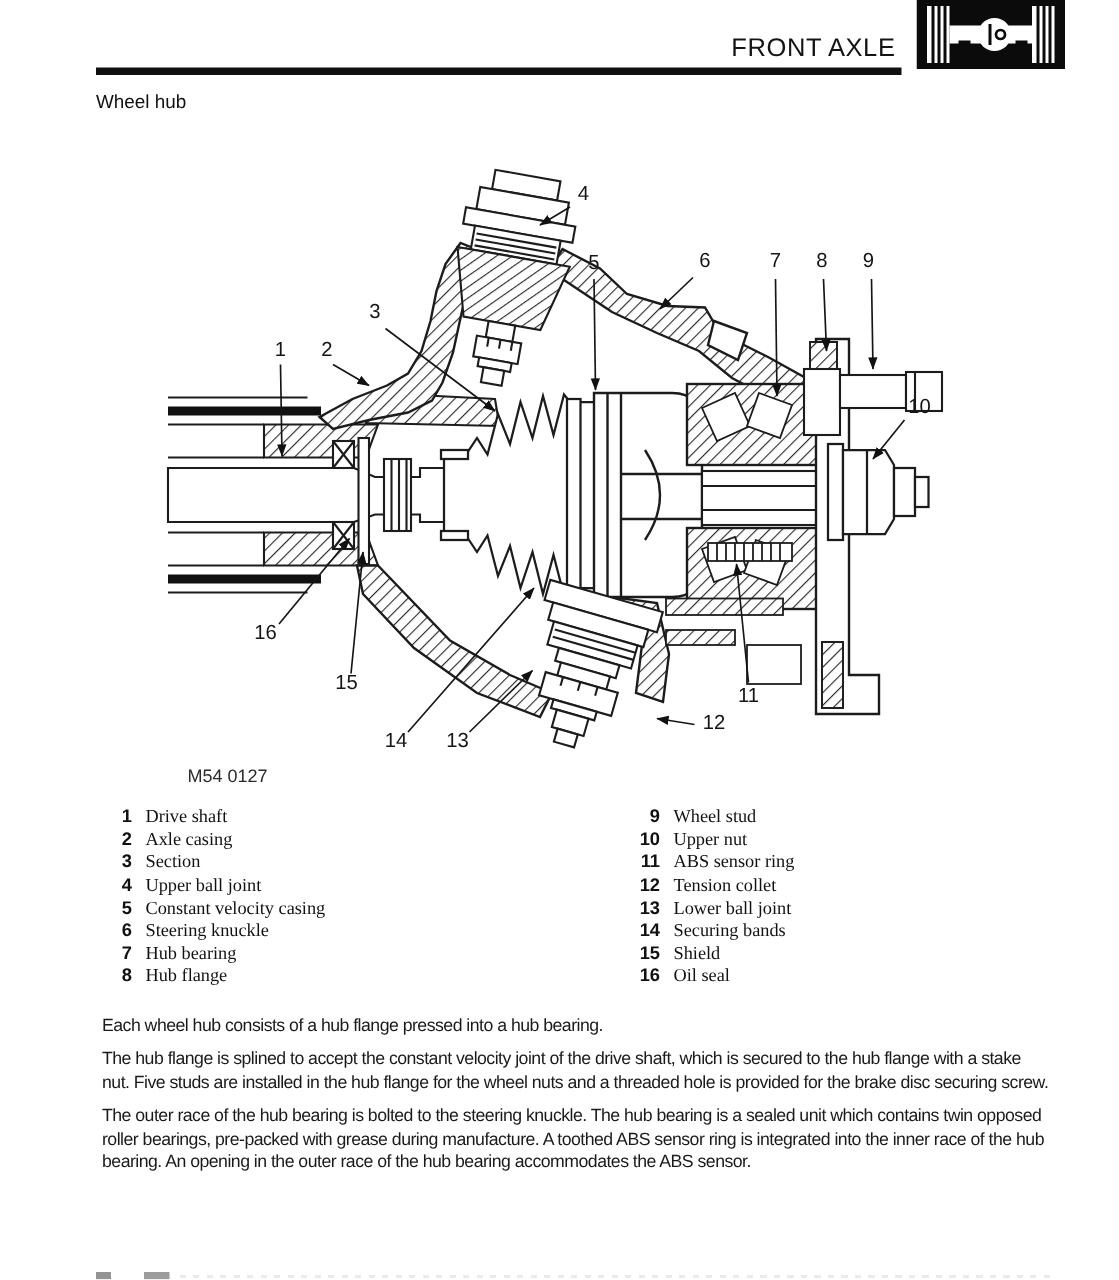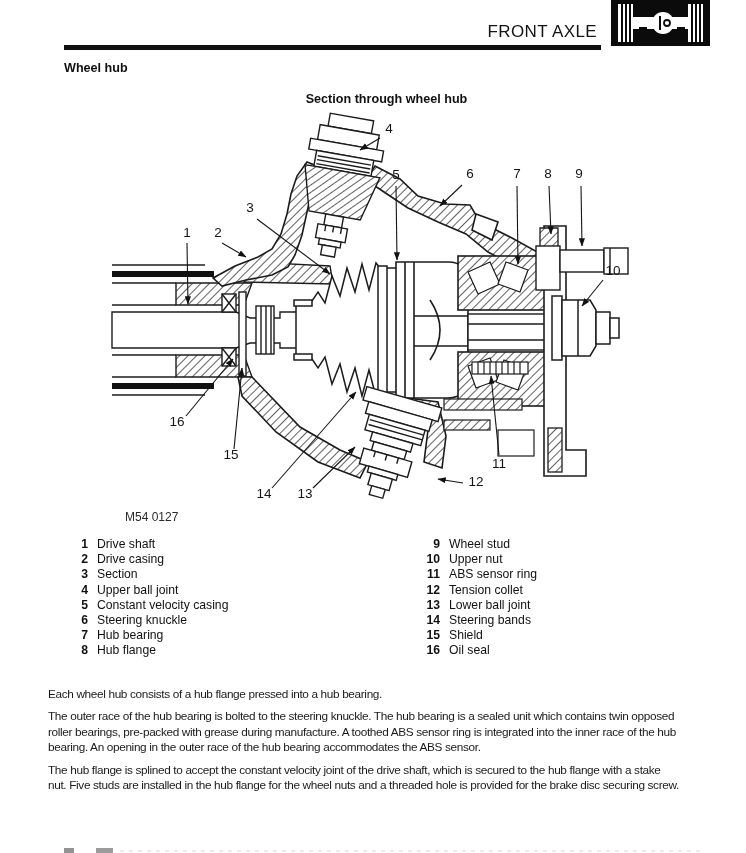--- a/index.html
+++ b/index.html
@@ -2,33 +2,33 @@
 <html><head>
 <meta charset="utf-8">
 <style>
   html,body{margin:0;padding:0;background:#fff;}
   .page{position:relative;width:746px;height:853px;background:#ffffff;overflow:hidden;
         font-family:"Liberation Sans",sans-serif;color:#111;}
   .hdr-title{position:absolute;top:22px;right:149px;font-size:17px;letter-spacing:.4px;
              color:#141414;}
   .hdr-rule{position:absolute;left:64px;top:45px;width:537px;height:5px;background:#101010;}
   .hdr-icon{position:absolute;left:611px;top:0;width:99px;height:46px;}
-  .sec-head{position:absolute;left:64px;top:61px;font-size:12.6px;font-weight:bold;}
+  .sec-head{position:absolute;left:64px;top:61px;font-size:12.6px;font-weight:normal;}
   .fig-caption{position:absolute;left:64px;top:92px;width:645px;text-align:center;
                font-size:12.6px;font-weight:bold;}
   .diagram{position:absolute;left:0;top:0;width:746px;height:853px;}
   .plist{position:absolute;top:537px;font-size:12.2px;}
   .col1{left:64px;}
   .col2{left:412px;}
   .part-row{display:flex;height:15.2px;align-items:baseline;}
   .pnum{display:inline-block;width:24px;text-align:right;font-weight:bold;flex:none;}
   .col2 .pnum{width:28px;}
-  .plabel{margin-left:9px;white-space:nowrap;}
-  .paras{position:absolute;left:48px;top:676px;width:632px;font-size:11.8px;
-         line-height:15.4px;letter-spacing:-0.35px;color:#1a1a1a;margin-top:11px;}
+  .plabel{margin-left:9px;white-space:nowrap;font-family:Liberation Serif, serif;}
+  .paras{position:absolute;left:68px;top:676px;width:632px;font-size:11.8px;
+         line-height:15.4px;letter-spacing:-0.35px;color:#1a1a1a;}
   .paras p{margin:0 0 7px 0;}
   .cutoff{position:absolute;left:0;top:847px;width:746px;height:6px;}
   .cutoff .m1{position:absolute;left:64px;top:1px;width:10px;height:5px;background:#3a3a3a;opacity:.55;}
   .cutoff .m2{position:absolute;left:96px;top:1px;width:17px;height:5px;background:#3a3a3a;opacity:.5;}
   .cutoff .dots{position:absolute;left:120px;top:3px;width:580px;height:2px;opacity:.12;
      background:repeating-linear-gradient(90deg,#555 0 4px,transparent 4px 9px);}
   svg text.co{font-family:"Liberation Sans",sans-serif;font-size:13.5px;fill:#151515;}
   svg text.ref{font-family:"Liberation Sans",sans-serif;font-size:12px;fill:#2b2b2b;}
 </style>
 </head>
@@ -52,21 +52,20 @@
       <rect x="22" y="17" width="55" height="12" fill="#fff"></rect>
       <circle cx="52" cy="23" r="11" fill="#fff"></circle>
       <rect x="28" y="27" width="8" height="5" fill="#0b0b0b"></rect>
       <rect x="66" y="27" width="8" height="5" fill="#0b0b0b"></rect>
       <line x1="49" y1="16" x2="49" y2="30" stroke="#0b0b0b" stroke-width="2"></line>
       <circle cx="56" cy="23" r="3" fill="none" stroke="#0b0b0b" stroke-width="1.8"></circle>
     </svg>
   </div>
 
   <div class="sec-head">Wheel hub</div>
-  <div class="fig-caption">Section through wheel hub</div>
 
   <svg class="diagram" viewBox="0 0 746 853" width="746" height="853">
     <defs>
       <pattern id="h1" patternUnits="userSpaceOnUse" width="6" height="6" patternTransform="rotate(45)">
         <rect width="6" height="6" fill="#ffffff"></rect>
         <line x1="0" y1="0" x2="0" y2="6" stroke="#2a2a2a" stroke-width="1.5"></line>
       </pattern>
       <marker id="arr" viewBox="0 0 8 6" refX="7.5" refY="3" markerWidth="7.5" markerHeight="6" orient="auto">
         <path d="M0,0 L8,3 L0,6 Z" fill="#111"></path>
       </marker>
@@ -266,21 +265,21 @@
     <text class="ref" x="125" y="521">M54 0127</text>
   </svg>
 
   <div class="plist col1">
     <div class="part-row">
         <span class="pnum">1</span>
         <span class="plabel">Drive shaft</span>
       </div>
     <div class="part-row">
         <span class="pnum">2</span>
-        <span class="plabel">Drive casing</span>
+        <span class="plabel">Axle casing</span>
       </div>
     <div class="part-row">
         <span class="pnum">3</span>
         <span class="plabel">Section</span>
       </div>
     <div class="part-row">
         <span class="pnum">4</span>
         <span class="plabel">Upper ball joint</span>
       </div>
     <div class="part-row">
@@ -317,36 +316,36 @@
     <div class="part-row">
         <span class="pnum">12</span>
         <span class="plabel">Tension collet</span>
       </div>
     <div class="part-row">
         <span class="pnum">13</span>
         <span class="plabel">Lower ball joint</span>
       </div>
     <div class="part-row">
         <span class="pnum">14</span>
-        <span class="plabel">Steering bands</span>
+        <span class="plabel">Securing bands</span>
       </div>
     <div class="part-row">
         <span class="pnum">15</span>
         <span class="plabel">Shield</span>
       </div>
     <div class="part-row">
         <span class="pnum">16</span>
         <span class="plabel">Oil seal</span>
       </div>
   </div>
 
   <div class="paras">
     <p>Each wheel hub consists of a hub flange pressed into a hub bearing.</p>
+    <p>The hub flange is splined to accept the constant velocity joint of the drive shaft, which is secured to the hub flange with a stake nut. Five studs are installed in the hub flange for the wheel nuts and a threaded hole is provided for the brake disc securing screw.</p>
     <p>The outer race of the hub bearing is bolted to the steering knuckle. The hub bearing is a sealed unit which contains twin opposed roller bearings, pre-packed with grease during manufacture. A toothed ABS sensor ring is integrated into the inner race of the hub bearing. An opening in the outer race of the hub bearing accommodates the ABS sensor.</p>
-    <p>The hub flange is splined to accept the constant velocity joint of the drive shaft, which is secured to the hub flange with a stake nut. Five studs are installed in the hub flange for the wheel nuts and a threaded hole is provided for the brake disc securing screw.</p>
   </div>
 
   <div class="cutoff">
     <div class="m1"></div>
     <div class="m2"></div>
     <div class="dots"></div>
   </div>
 
 </div>
 

